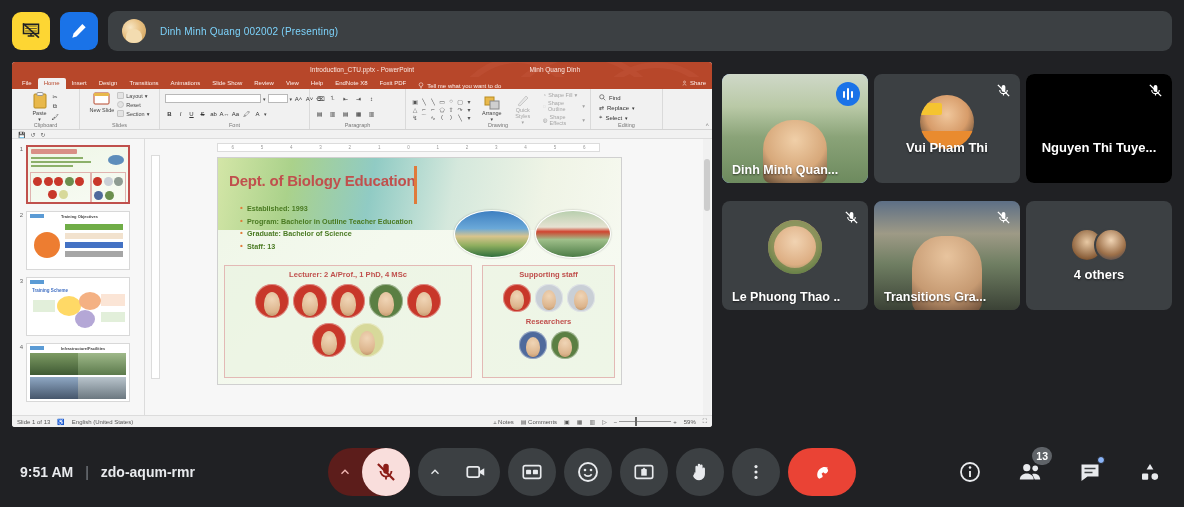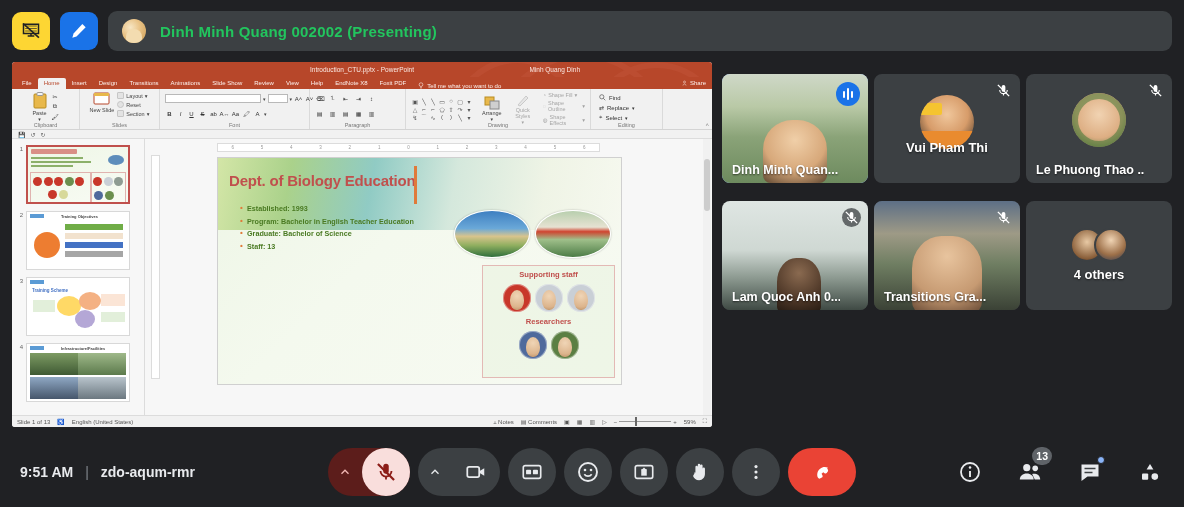--- a/index.html
+++ b/index.html
@@ -40,21 +40,21 @@
     background: radial-gradient(circle at 35% 35%, #f7e6c4 0%, #e8c184 45%, #c99a52 100%);
     flex: none;
     position: relative;
     overflow: hidden;
   }
   .pres-avatar::after{
     content:""; position:absolute; left:4px; top:10px;
     width:16px; height:16px; border-radius:50% 50% 40% 40%;
     background:#f3dcb0;
   }
-  .pres-name { color: #22c55e; font-size: 15px; font-weight: bold; letter-spacing: .2px;}
+  .pres-name { color: #7dd3fc; font-size: 10px; font-weight: normal; letter-spacing: .2px;}
 
   
   .stage {
     position: absolute; left: 0; top: 62px;
     width: 1184px; height: 375px;
     display: flex;
     padding: 0 12px;
     gap: 10px;
   }
 
@@ -741,30 +741,44 @@
         </div>
         <div class="vruler"></div>
 
         <div class="slide">
           <div class="slide-bgimg"></div>
           <div class="slide-title">Dept. of Biology Education</div>
           <div class="title-bar-v"></div>
 
           <ul class="bullets">
             <li>Established: 1993</li>
-            <li>Program: Bachelor in English Teacher Education</li>
+            <li>Program: Bachelor in Outline Teacher Education</li>
             <li>Graduate: Bachelor of Science</li>
             <li>Staff: 13</li>
           </ul>
 
           <div class="slide-photos">
             <div class="oval-photo photo-a"></div>
             <div class="oval-photo photo-b"></div>
           </div>
 
+          <div class="panel panel-left">
+            <div class="panel-head">Lecturer: 2 A/Prof., 1 PhD, 4 MSc</div>
+            <div class="face-row">
+              <span class="face"></span>
+              <span class="face"></span>
+              <span class="face"></span>
+              <span class="face g"></span>
+              <span class="face"></span>
+            </div>
+            <div class="face-row">
+              <span class="face"></span>
+              <span class="face y"></span>
+            </div>
+          </div>
 
           <div class="panel panel-right">
             <div class="panel-head">Supporting staff</div>
             <div class="face-row">
               <span class="face small"></span>
               <span class="face small w"></span>
               <span class="face small w"></span>
             </div>
             <div class="panel-sub">Researchers</div>
             <div class="face-row">
@@ -824,48 +838,48 @@
         <svg width="15" height="15" viewBox="0 0 24 24">
           <path d="M12 3a3 3 0 013 3v5a3 3 0 01-6 0V6a3 3 0 013-3z" fill="#fff"></path>
           <path d="M6 11a6 6 0 0012 0" stroke="#fff" stroke-width="1.8" fill="none"></path>
           <path d="M12 17v3" stroke="#fff" stroke-width="1.8"></path>
           <path d="M3 3l18 18" stroke="#fff" stroke-width="2.2"></path>
         </svg>
       </div>
       <div class="tile-name center">Vui Pham Thi</div>
     </div>
 
-
     <div class="tile">
-      <div class="av" style="top:42%;background:radial-gradient(circle at 50% 40%, #f1d3b2 0%, #ddae83 55%, #3d6b33 100%);">
-        <div style="position:absolute;inset:0;border-radius:50%;box-shadow:inset 0 0 0 6px rgba(70,120,55,.55)"></div>
-      </div>
+      <div class="vid-black"></div>
       <div class="mic-off">
         <svg width="15" height="15" viewBox="0 0 24 24">
           <path d="M12 3a3 3 0 013 3v5a3 3 0 01-6 0V6a3 3 0 013-3z" fill="#fff"></path>
           <path d="M6 11a6 6 0 0012 0" stroke="#fff" stroke-width="1.8" fill="none"></path>
           <path d="M12 17v3" stroke="#fff" stroke-width="1.8"></path>
           <path d="M3 3l18 18" stroke="#fff" stroke-width="2.2"></path>
         </svg>
       </div>
-      <div class="tile-name">Le Phuong Thao ...</div>
+      <div class="tile-name center">Nguyen Thi Tuye...</div>
     </div>
 
     <div class="tile">
-      <div class="vid-room"></div>
-      <div class="mic-off shaded">
+      <div class="av" style="top:42%;background:radial-gradient(circle at 50% 40%, #f1d3b2 0%, #ddae83 55%, #3d6b33 100%);">
+        <div style="position:absolute;inset:0;border-radius:50%;box-shadow:inset 0 0 0 6px rgba(70,120,55,.55)"></div>
+      </div>
+      <div class="mic-off">
         <svg width="15" height="15" viewBox="0 0 24 24">
           <path d="M12 3a3 3 0 013 3v5a3 3 0 01-6 0V6a3 3 0 013-3z" fill="#fff"></path>
           <path d="M6 11a6 6 0 0012 0" stroke="#fff" stroke-width="1.8" fill="none"></path>
           <path d="M12 17v3" stroke="#fff" stroke-width="1.8"></path>
           <path d="M3 3l18 18" stroke="#fff" stroke-width="2.2"></path>
         </svg>
       </div>
-      <div class="tile-name">Lam Quoc Anh 0...</div>
-    </div>
+      <div class="tile-name">Le Phuong Thao ...</div>
+    </div>
+
 
     <div class="tile">
       <div class="vid-temple"></div>
       <div class="mic-off">
         <svg width="15" height="15" viewBox="0 0 24 24">
           <path d="M12 3a3 3 0 013 3v5a3 3 0 01-6 0V6a3 3 0 013-3z" fill="#fff"></path>
           <path d="M6 11a6 6 0 0012 0" stroke="#fff" stroke-width="1.8" fill="none"></path>
           <path d="M12 17v3" stroke="#fff" stroke-width="1.8"></path>
           <path d="M3 3l18 18" stroke="#fff" stroke-width="2.2"></path>
         </svg>

